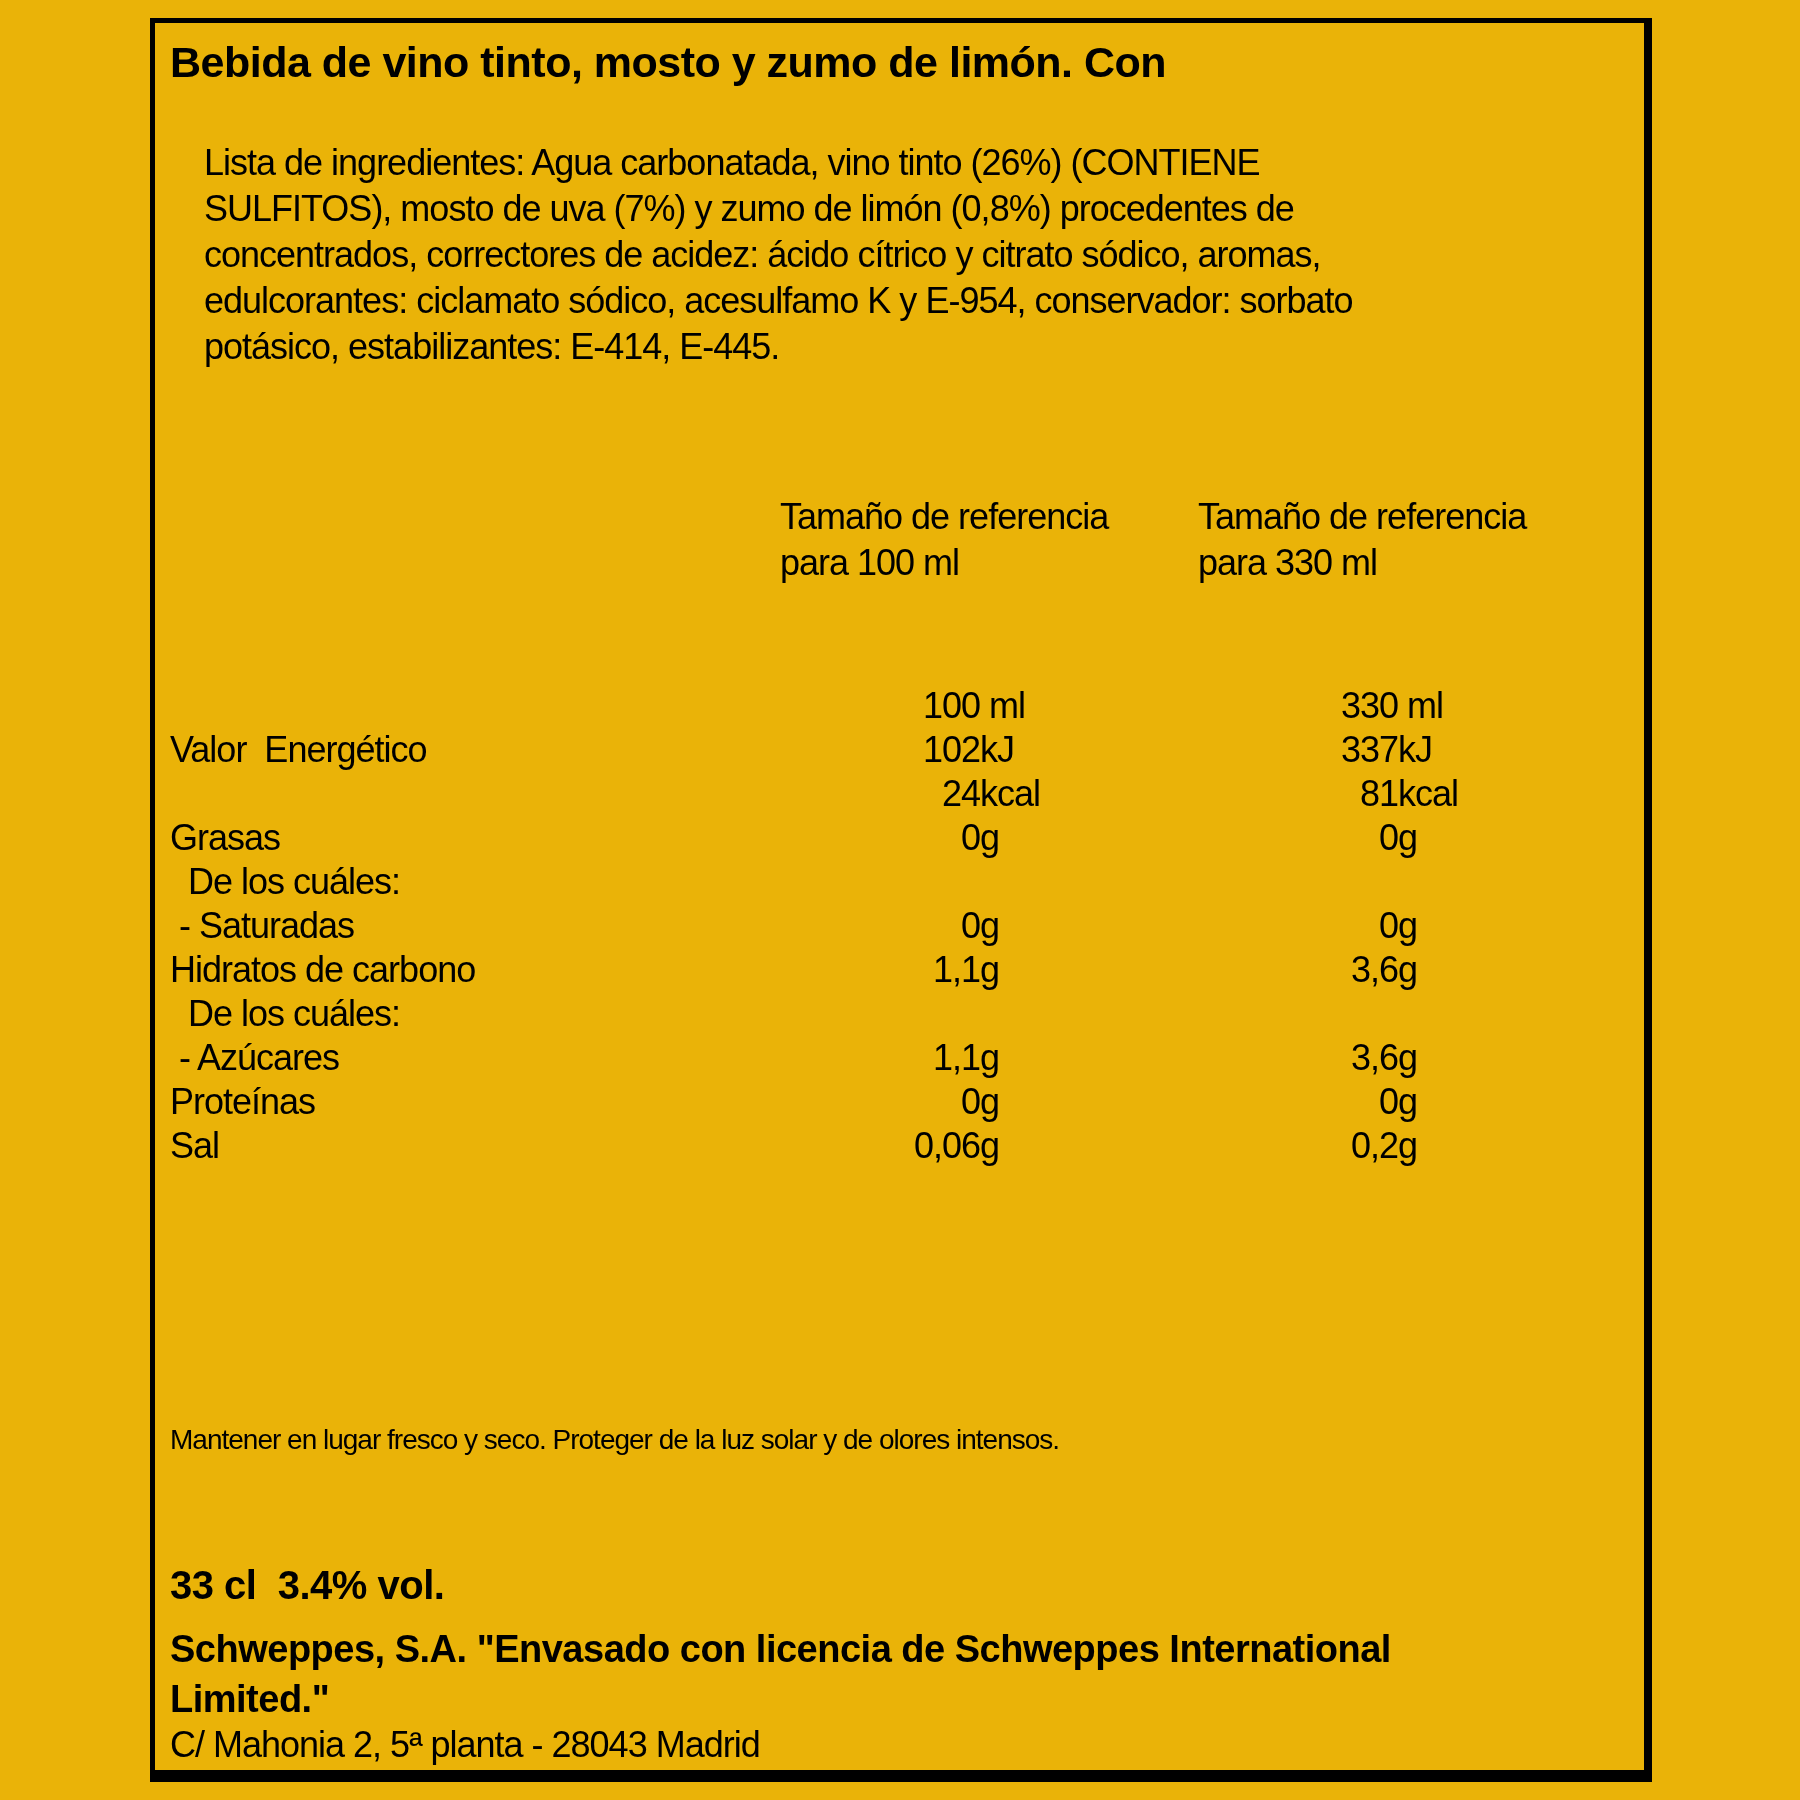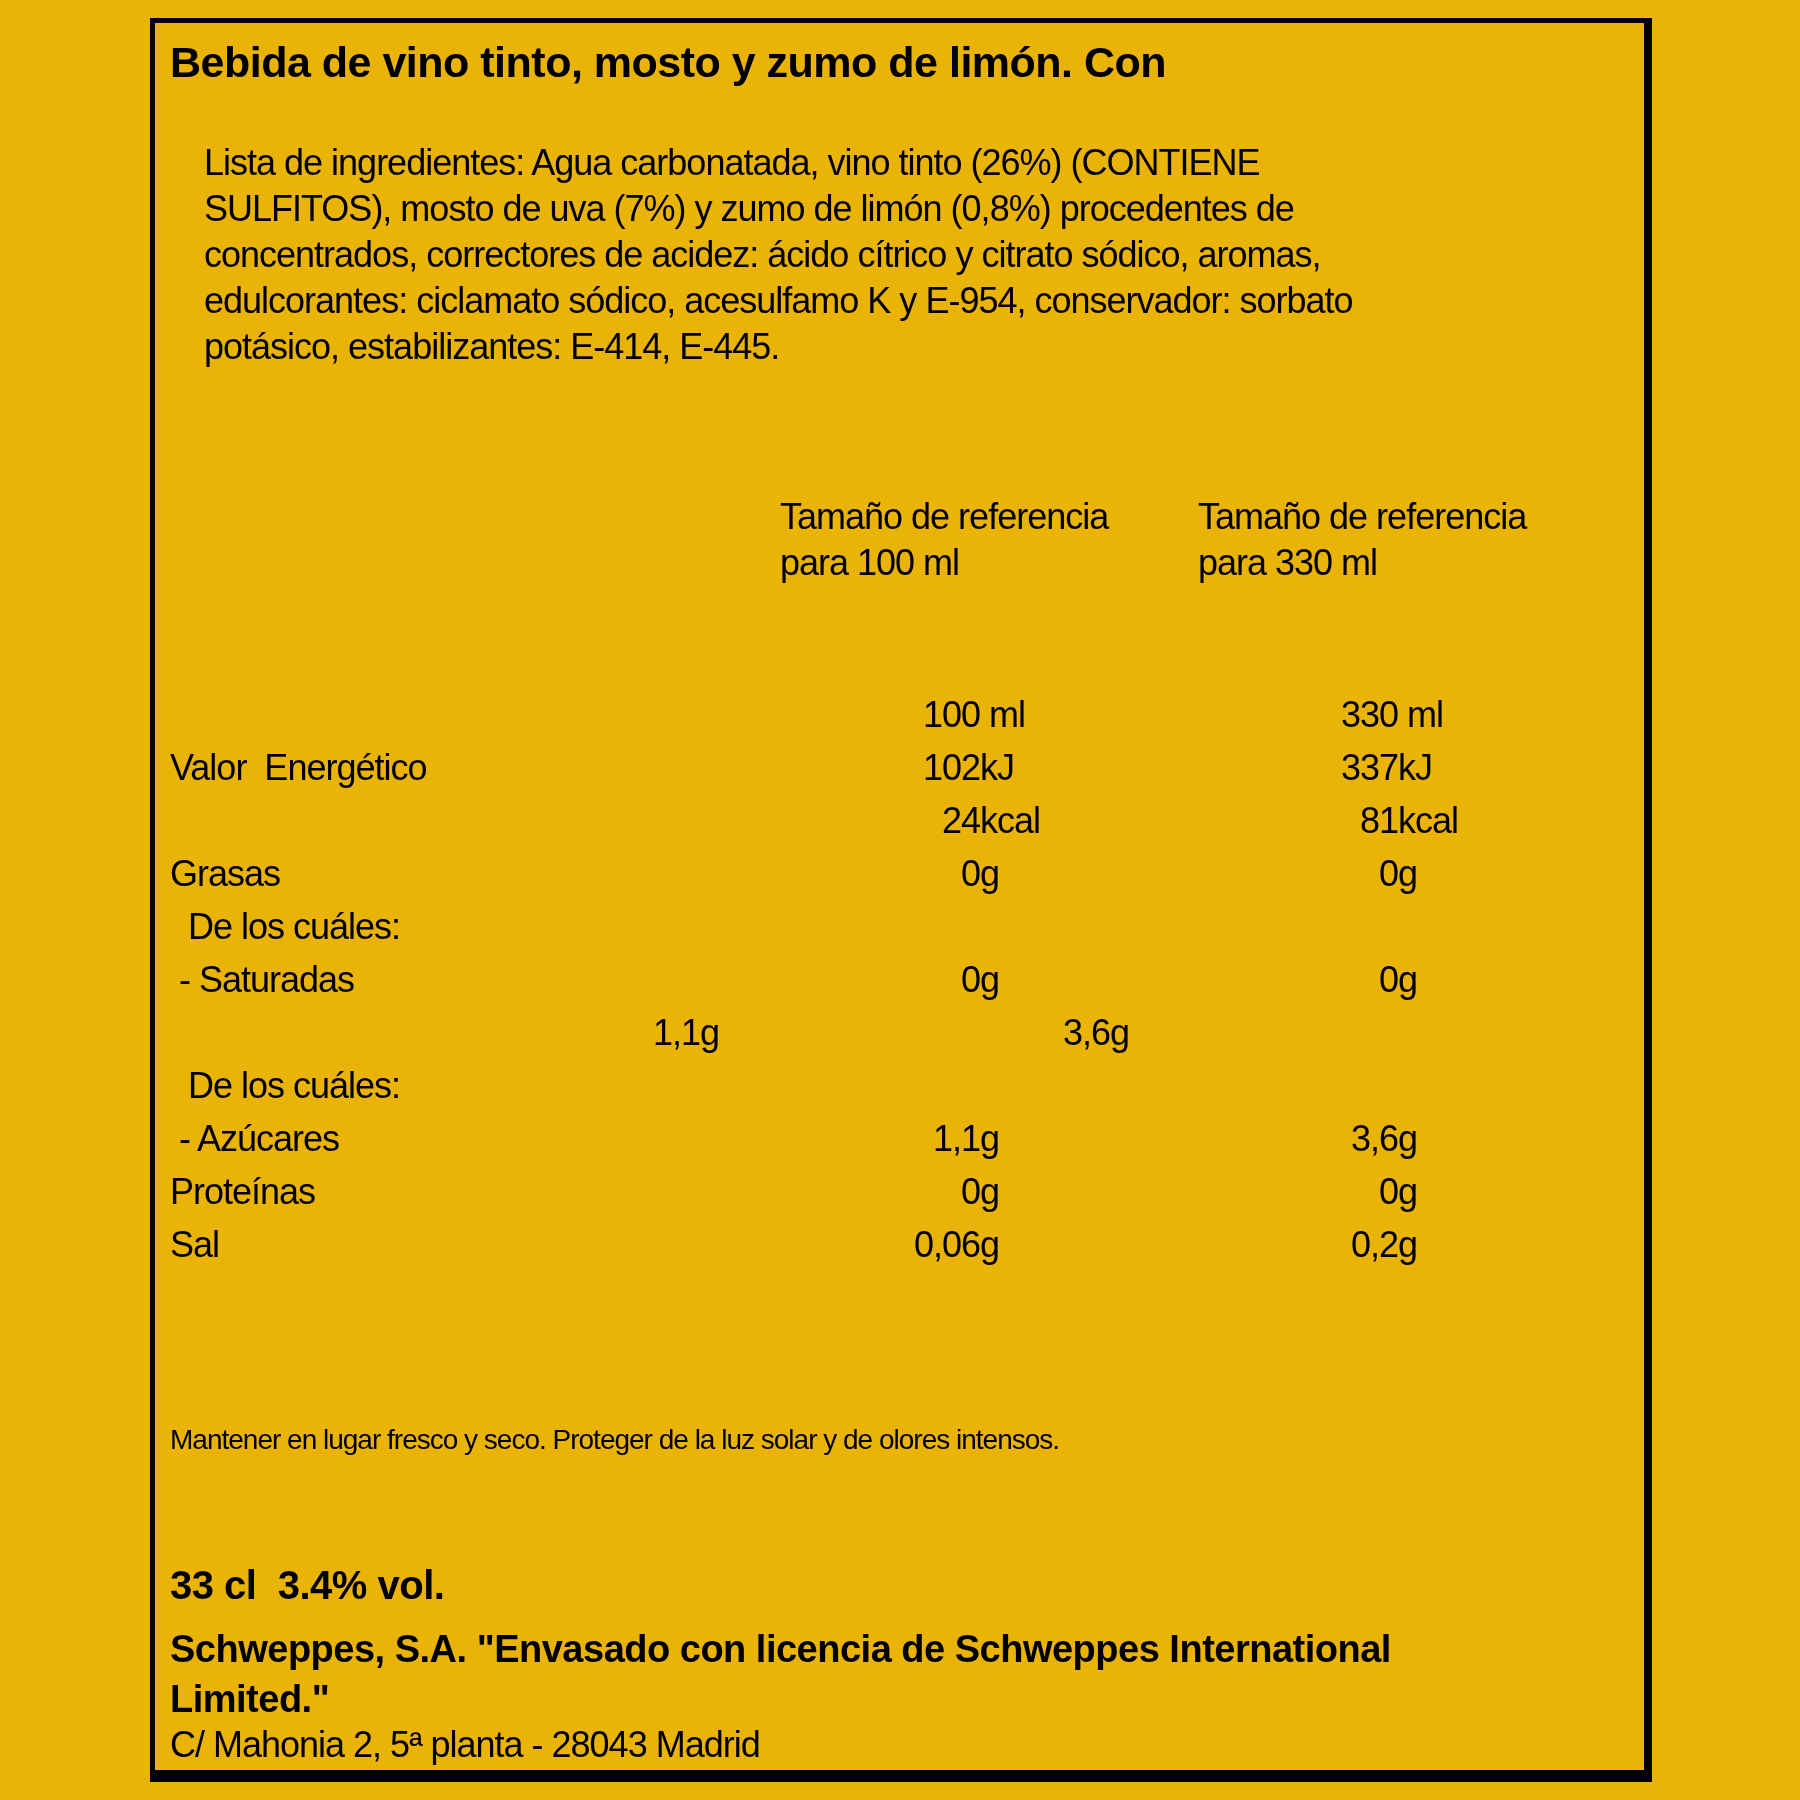--- a/index.html
+++ b/index.html
@@ -37,21 +37,20 @@
   }
   .col-header-1 { left:780px; }
   .col-header-2 { left:1198px; }
   .nutrition-rows {
     left:170px; top:684px; width:1360px;
     font-size:36px; line-height:44px; letter-spacing:-1px;
   }
   .n-row {
     display:grid;
     grid-template-columns:530px 280px 130px 288px 130px;
-    margin-top:9px;
   }
   .c-label { text-align:left;  white-space:pre; }
   .c-num   { text-align:right; white-space:pre; }
   .c-unit  { text-align:left;  white-space:pre; }
   .storage-block {
     left:170px; top:1424px; width:1420px;
     font-size:28px; letter-spacing:-1px; white-space:pre;
   }
   .volume-block {
     left:170px; top:1516px;
@@ -140,20 +139,21 @@
 
     <div class="n-row">
       <span class="c-label"> - Saturadas</span>
       <span class="c-num">0</span>
       <span class="c-unit">g</span>
       <span class="c-num">0</span>
       <span class="c-unit">g</span>
     </div>
 
     <div class="n-row">
+      <span class="c-label">Hidratos de carbono</span>
       <span class="c-num">1,1</span>
       <span class="c-unit">g</span>
       <span class="c-num">3,6</span>
       <span class="c-unit">g</span>
     </div>
 
     <div class="n-row">
       <span class="c-label">  De los cuáles:</span>
       <span class="c-num"></span>
       <span class="c-unit"></span>

